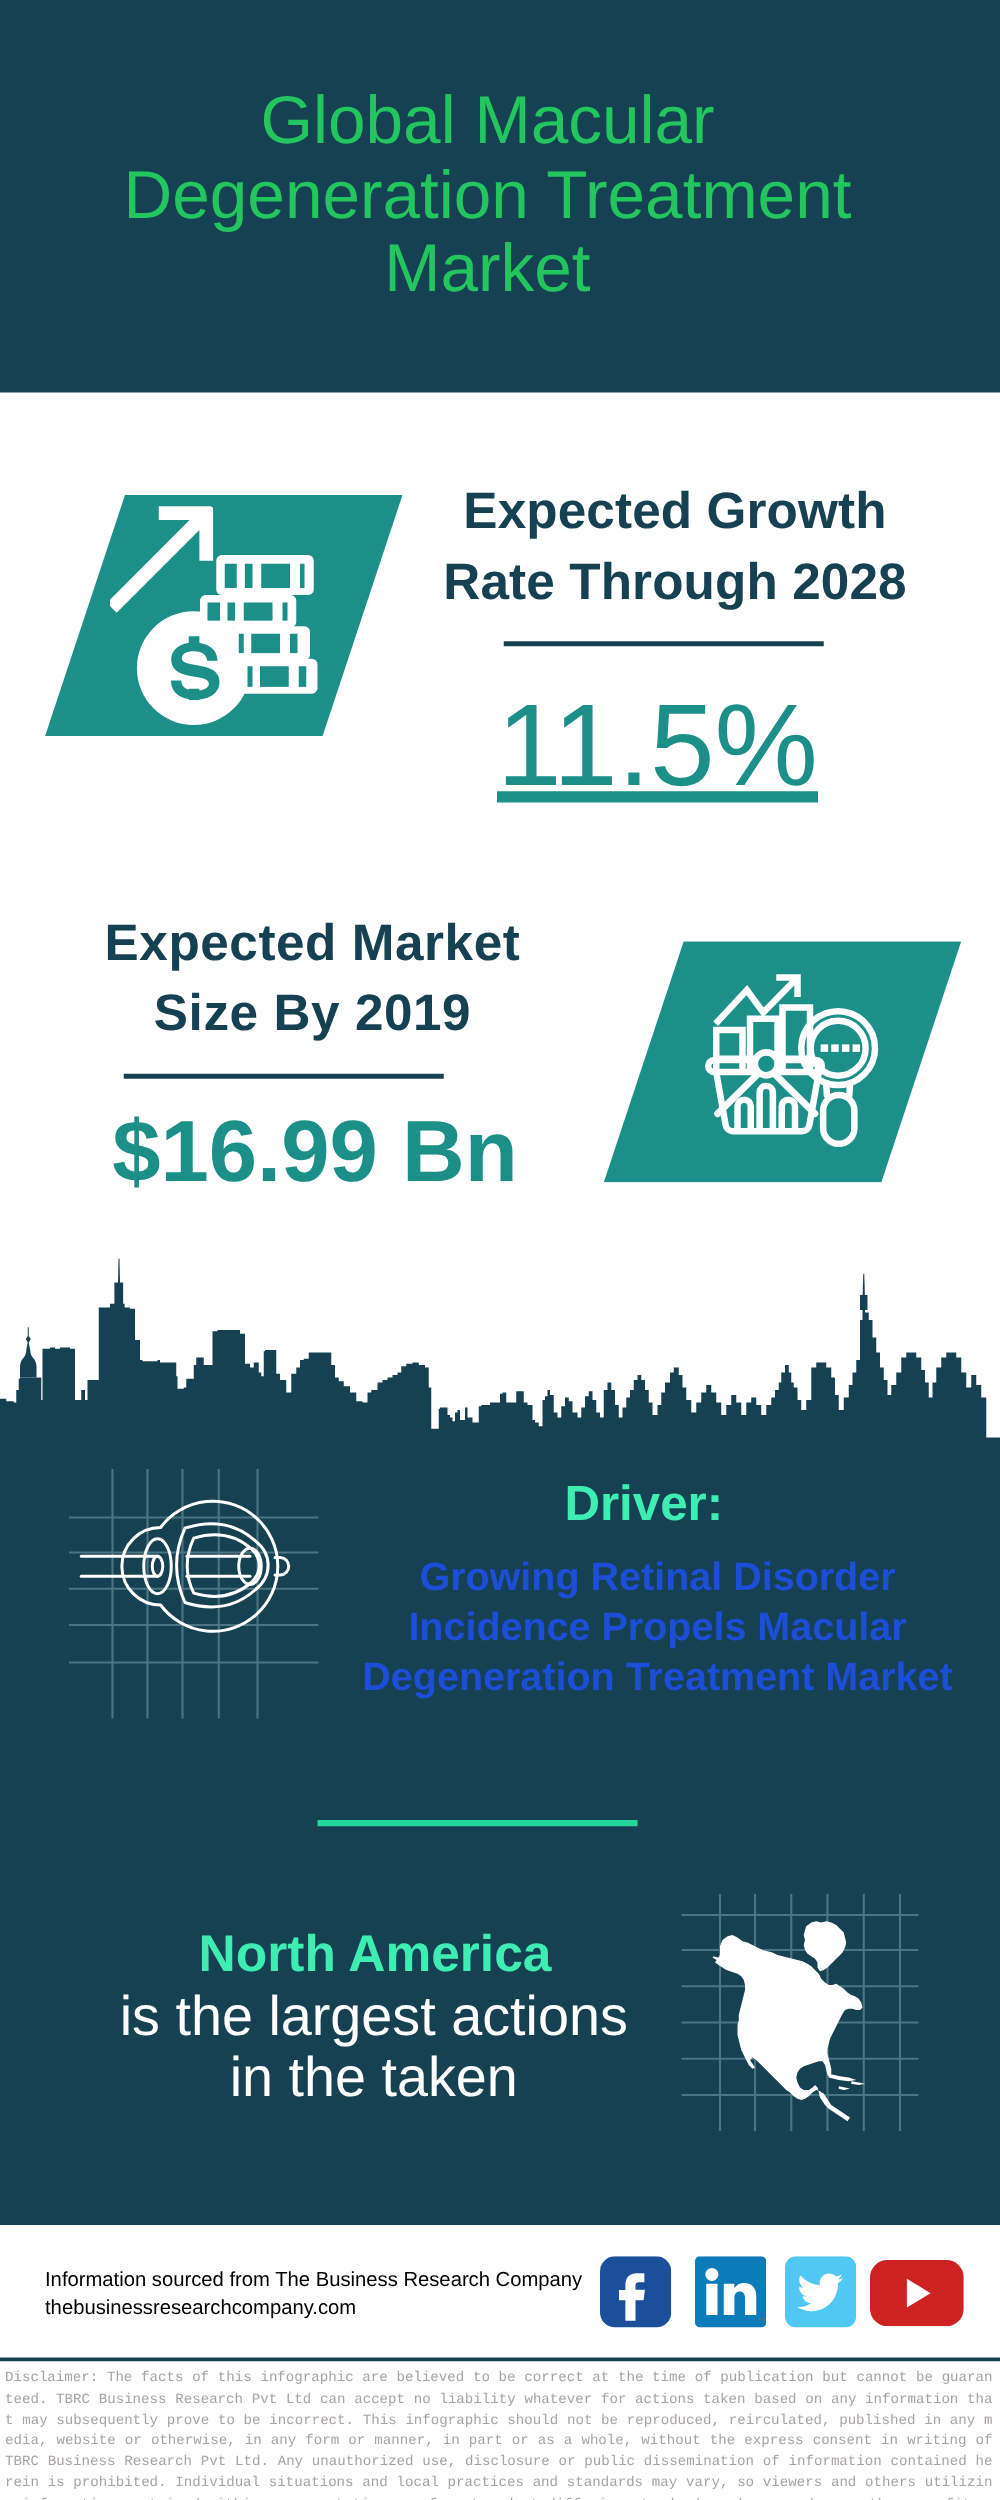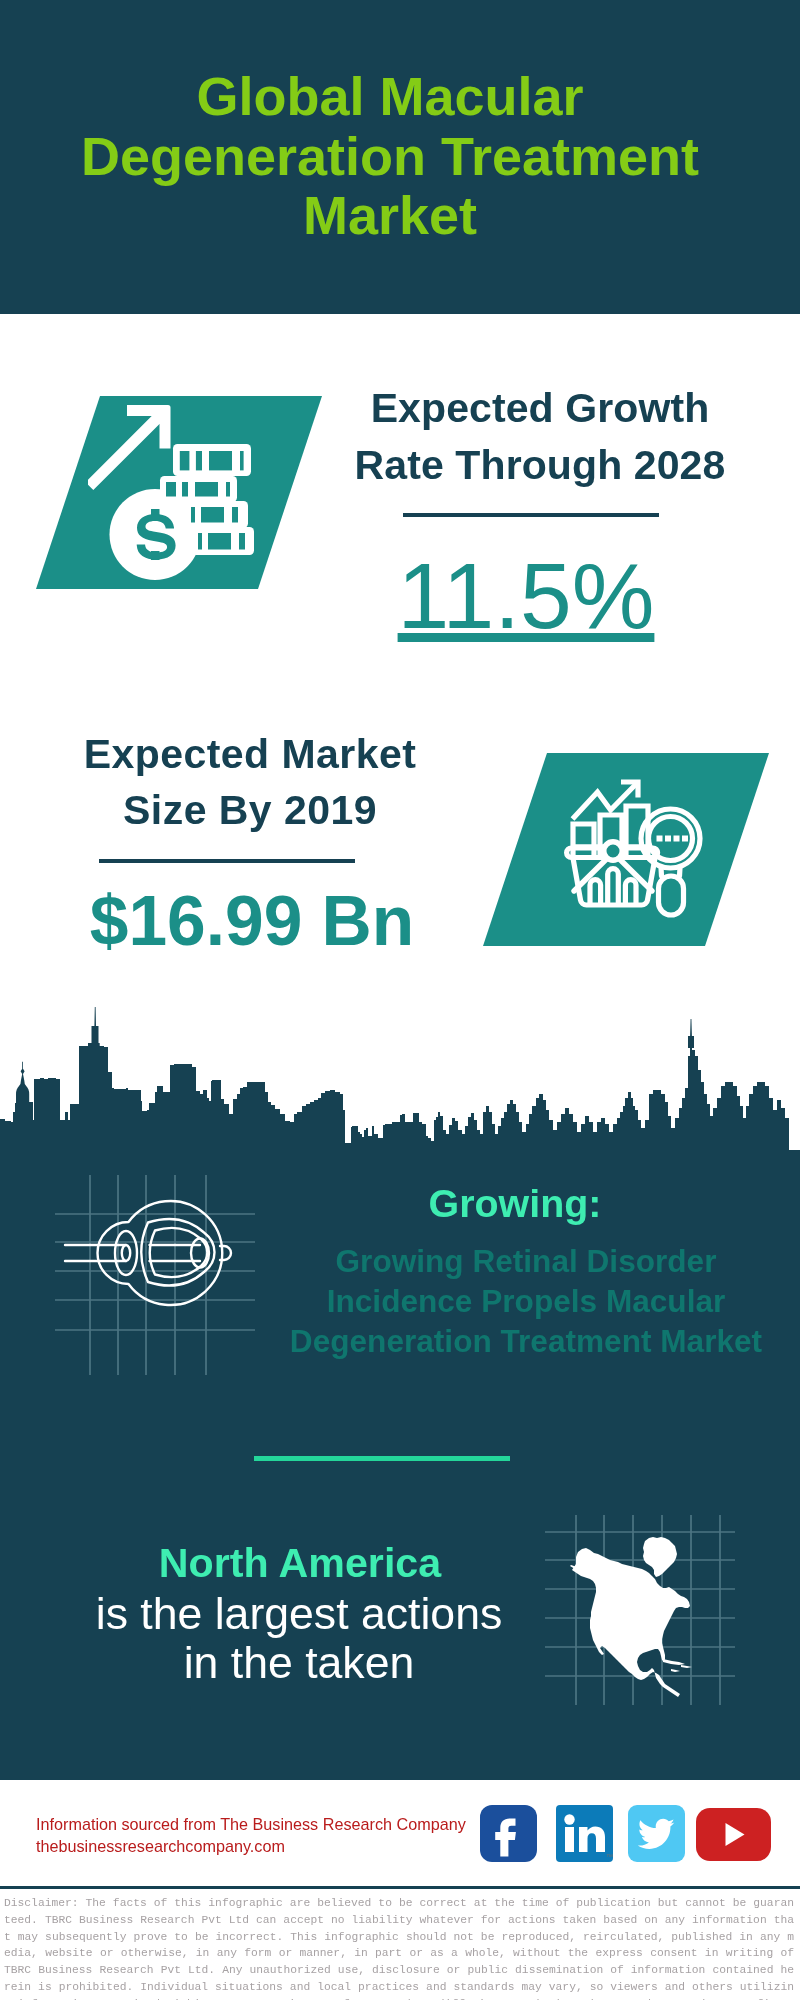--- a/index.html
+++ b/index.html
@@ -1,22 +1,22 @@
 <!DOCTYPE html>
 <html><head>
 <meta charset="utf-8">
 <style>
   html,body{margin:0;padding:0;}
   body{width:800px;height:2000px;background:#ffffff;font-family:"Liberation Sans",sans-serif;position:relative;overflow:hidden;}
   .page{position:relative;width:800px;height:2000px;background:#fff;}
 
   
   .header{position:absolute;left:0;top:0;width:800px;height:314px;background:#164152;}
-  .header-title{position:absolute;left:0;top:67px;width:780px;text-align:center;color:#84cc16;
-    font-weight:bold;font-size:54px;line-height:59.5px;}
+  .header-title{position:absolute;left:0;top:67px;width:780px;text-align:center;color:#22c55e;
+    font-weight:normal;font-size:54px;line-height:59.5px;}
 
   
   .para{position:absolute;background:#1b8f88;}
   .para1{left:36px;top:396px;width:222px;height:193px;
      clip-path:polygon(64px 0, 286px 0, 222px 193px, 0px 193px);
      width:286px;}
   .s1-title{position:absolute;left:340px;top:380px;width:400px;text-align:center;color:#164152;
      font-weight:bold;font-size:41px;line-height:57px;letter-spacing:0.1px;}
   .rule{position:absolute;background:#164152;height:4px;}
   .rule1{left:403px;top:513px;width:256px;}
@@ -31,29 +31,29 @@
   .rule2{left:99px;top:859px;width:256px;}
   .s2-value{position:absolute;left:52px;top:874px;width:400px;text-align:center;color:#1b8f88;
      font-weight:bold;font-size:69.5px;line-height:94px;}
 
   
   .dark{position:absolute;left:0;top:1150px;width:800px;height:630px;background:#164152;}
   .skyline{position:absolute;left:0;top:1000px;width:800px;height:180px;}
   .driver-head{position:absolute;left:265px;top:1182px;width:500px;text-align:center;
      color:#3eedb1;font-weight:bold;font-size:39.4px;line-height:42px;}
   .driver-body{position:absolute;left:265px;top:1241px;width:522px;text-align:center;
-     color:#0f766e;font-weight:bold;font-size:31.6px;line-height:40px;}
+     color:#1d4ed8;font-weight:bold;font-size:31.6px;line-height:40px;}
   .rule3{position:absolute;left:254px;top:1456px;width:256px;height:5px;background:#24d69a;}
   .na-head{position:absolute;left:40px;top:1538px;width:520px;text-align:center;
      color:#3eedb1;font-weight:bold;font-size:41.2px;line-height:51px;}
   .na-body{position:absolute;left:39px;top:1589px;width:520px;text-align:center;
      color:#ffffff;font-weight:400;font-size:44.6px;line-height:49px;}
 
   
-  .footer-src{position:absolute;left:36px;top:1813px;color:#b91c1c;font-size:16.2px;line-height:22px;}
+  .footer-src{position:absolute;left:36px;top:1813px;color:#000000;font-size:16.2px;line-height:22px;}
   .socials{position:absolute;left:480px;top:1805px;}
   .sicon{position:absolute;top:0;}
   [data-name="facebook-icon"]{left:0;}
   [data-name="linkedin-icon"]{left:76px;}
   [data-name="twitter-icon"]{left:148px;}
   [data-name="youtube-icon"]{left:216px;top:3px;}
   .foot-rule{position:absolute;left:0;top:1886px;width:800px;height:3px;background:#164152;}
   .disclaimer{position:absolute;left:4px;top:1895px;width:790px;color:#a7a2a4;
      font-family:Liberation Mono, monospace;font-size:11.3px;line-height:16.8px;text-align:justify;word-break:break-all;}
 </style>
@@ -212,21 +212,21 @@
       <path d="M100,55.5 q-10.5,22.5 0,44 q27,8 46,-8.5 a27,21 0 0 0 0,-27 q-19,-16.5 -46,-8.5 z"></path>
 
       <line x1="94.5" y1="70" x2="145" y2="70"></line>
       <line x1="94.5" y1="86" x2="145" y2="86"></line>
 
       <ellipse cx="145" cy="78" rx="9" ry="14.5"></ellipse>
 
       <path d="M165,71 h4 a7,7 0 0 1 0,14 h-4"></path>
     </g>
   </svg>
-  <div class="driver-head" data-name="driver-heading">Growing:</div>
+  <div class="driver-head" data-name="driver-heading">Driver:</div>
   <div class="driver-body" data-name="driver-body">
     <div data-name="driver-body-line-1">Growing Retinal Disorder</div>
     <div data-name="driver-body-line-2">Incidence Propels Macular</div>
     <div data-name="driver-body-line-3">Degeneration Treatment Market</div>
   </div>
   <div class="rule3" data-name="section-divider"></div>
   <svg class="namap" data-name="north-america-map-icon" width="190" height="190" viewBox="0 0 190 190" style="position:absolute;left:545px;top:1515px;z-index:3;">
     <g stroke="#4c7583" stroke-width="1.7" fill="none" data-name="grid-lines">
       <line x1="31" y1="0" x2="31" y2="190"></line>
       <line x1="59" y1="0" x2="59" y2="190"></line>

